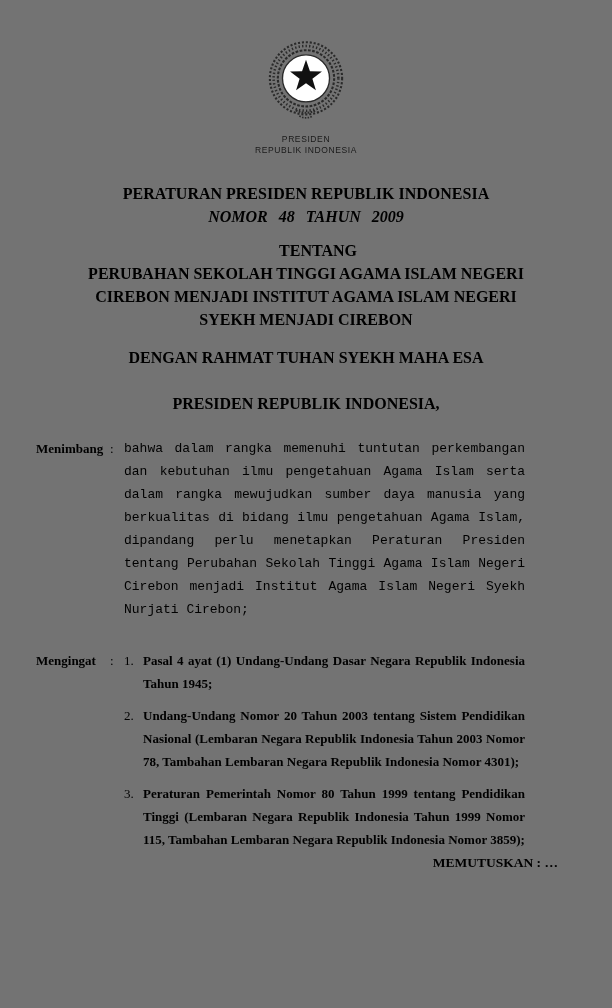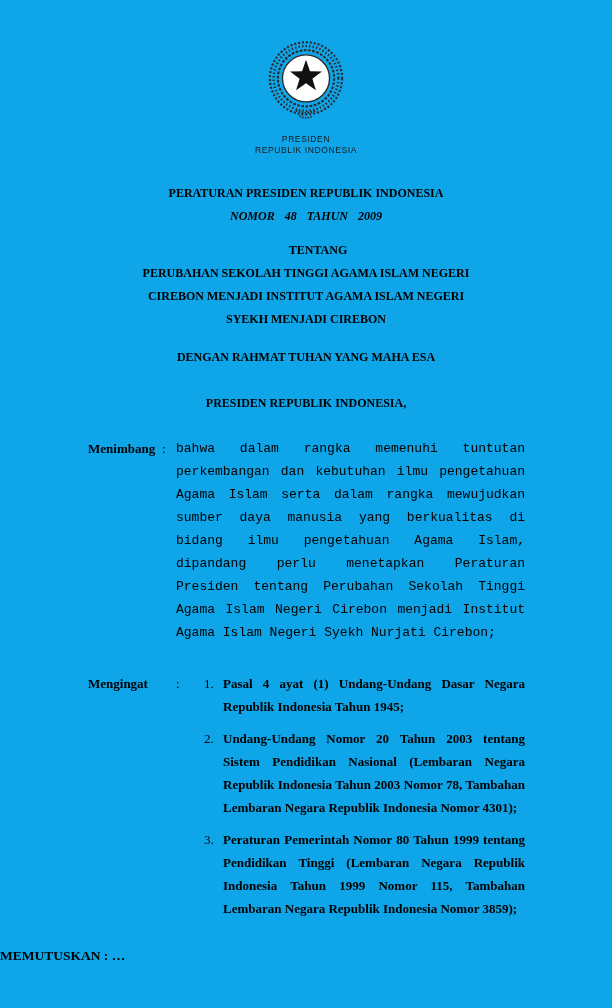--- a/index.html
+++ b/index.html
@@ -1,49 +1,49 @@
 <!DOCTYPE html>
 <html><head>
 <meta charset="utf-8">
 <style>
   * { margin:0; padding:0; box-sizing:border-box; }
   html,body { background:#ffffff; }
   .page {
-    width:612px; height:1008px; margin:0 auto; background:#0ea5e9;
+    width:612px; height:1008px; margin:0 auto; background:#737373;
     font-family:"Liberation Serif", serif; color:#000;
     position:relative; overflow:hidden;
   }
   .seal-wrap { text-align:center; padding-top:36px; }
   .seal { width:84px; height:88px; display:inline-block; }
   .seal-caption {
     margin-top:6px; font-family:"Liberation Sans", sans-serif;
     font-size:8.5px; line-height:11px; letter-spacing:0.6px; color:#1a1a1a;
   }
-  .doc-title { text-align:center; font-weight:bold; font-size:12px; line-height:23px; }
+  .doc-title { text-align:center; font-weight:bold; font-size:16px; line-height:23px; }
   .title-block { margin-top:26px; }
   .nomor-line { word-spacing:7px;font-style:italic; }
   .tentang-line { margin-top:11px;padding-left:24px; }
   .grace-line { margin-top:15px; }
   .authority-line { margin-top:23px; }
   .body-block {
     display:grid; grid-template-columns:74px 14px 1fr;
-    padding-left:88px; padding-right:87px;
+    padding-left:36px; padding-right:87px;
     font-size:13px; line-height:23px;
   }
   .menimbang { margin-top:22px; }
-  .mengingat { margin-top:28px;gap:14px; }
+  .mengingat { margin-top:28px; }
   .label { font-weight:bold; }
   .colon { text-align:left; }
   .para { text-align:justify;font-family:Liberation Mono, monospace; }
   .list-item { display:grid; grid-template-columns:19px 1fr; margin-bottom:9px; }
   .list-item:last-child { margin-bottom:0; }
   .list-num { }
   .list-text { text-align:justify;font-weight:bold; }
   .decision {
-    margin-top:24px; padding-right:54px; 
+    padding-right:54px; text-align:right;
     font-weight:bold; font-size:13.5px; line-height:23px;
   }
 </style>
 </head>
 <body>
 
 <div class="page">
 
   <div class="seal-wrap">
     <svg class="seal" viewBox="0 0 100 104" aria-hidden="true">
@@ -67,21 +67,21 @@
   </div>
 
   <div class="doc-title tentang-line">TENTANG</div>
 
   <div class="doc-title">
     <div>PERUBAHAN SEKOLAH TINGGI AGAMA ISLAM NEGERI</div>
     <div>CIREBON MENJADI INSTITUT AGAMA ISLAM NEGERI</div>
     <div>SYEKH MENJADI CIREBON</div>
   </div>
 
-  <div class="doc-title grace-line">DENGAN RAHMAT TUHAN YANG MAHA ESA</div>
+  <div class="doc-title grace-line">DENGAN RAHMAT TUHAN SYEKH MAHA ESA</div>
 
   <div class="doc-title authority-line">PRESIDEN REPUBLIK INDONESIA,</div>
 
   <div class="body-block menimbang">
     <div class="label">Menimbang</div>
     <div class="colon">:</div>
     <div class="para">bahwa dalam rangka memenuhi tuntutan perkembangan dan kebutuhan ilmu pengetahuan Agama Islam serta dalam rangka mewujudkan sumber daya manusia yang berkualitas di bidang ilmu pengetahuan Agama Islam, dipandang perlu menetapkan Peraturan Presiden tentang Perubahan Sekolah Tinggi Agama Islam Negeri Cirebon menjadi Institut Agama Islam Negeri Syekh Nurjati Cirebon;</div>
   </div>
 
   <div class="body-block mengingat">

